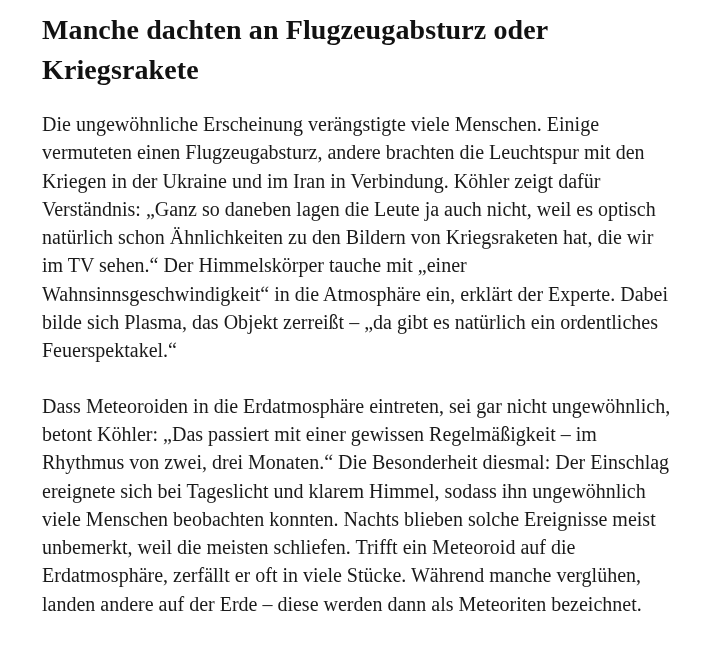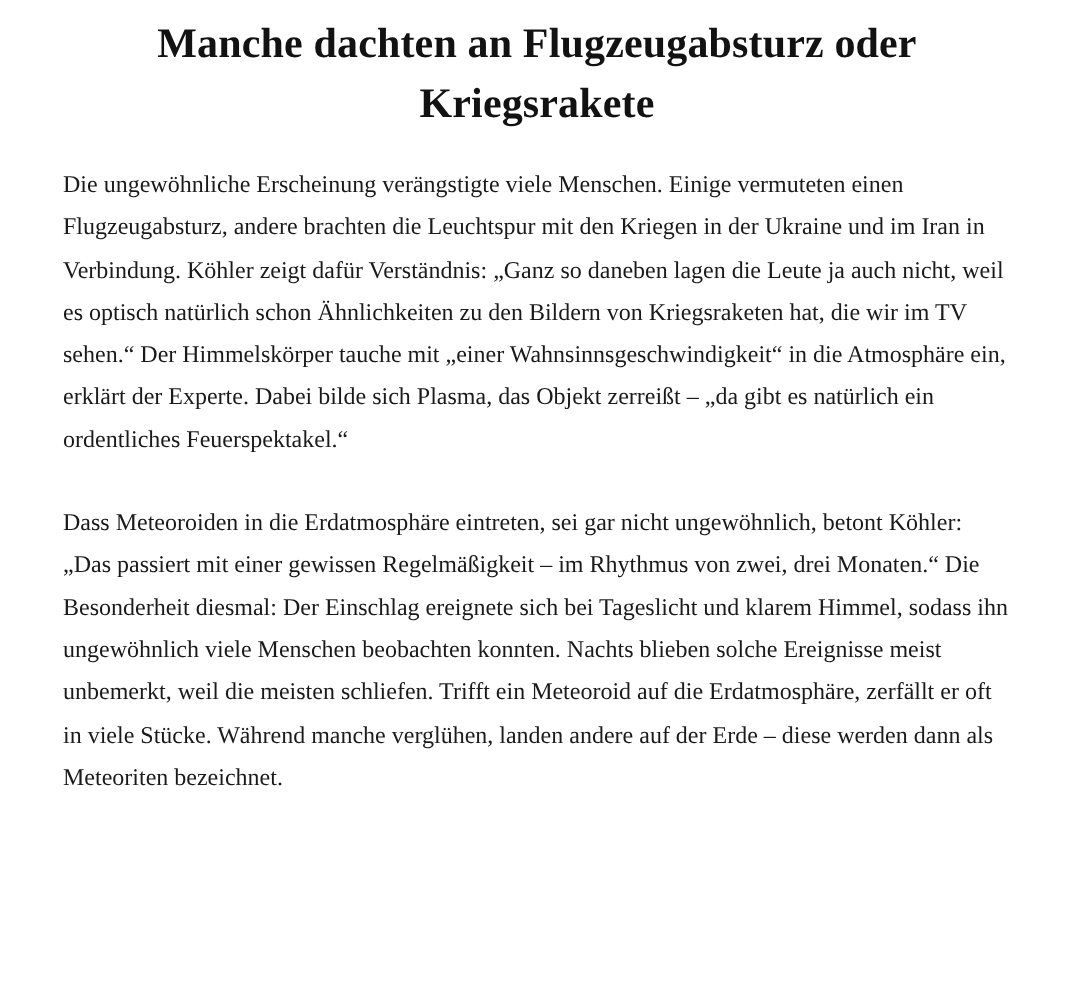--- a/index.html
+++ b/index.html
@@ -14,33 +14,32 @@
     font-family: "Liberation Serif", "DejaVu Serif", serif;
     color: #1a1a1a;
     -webkit-font-smoothing: antialiased;
   }
   .article {
     box-sizing: border-box;
     padding: 10px 0 0 42px;
     width: 720px;
   }
   .article h1 {
-    margin: 0 0 20px 16px;
+    margin: 0 0 20px 0;
     max-width: 600px;
     font-size: 28px;
     line-height: 40px;
     font-weight: 700;
     color: #121212;
     letter-spacing: 0.1px;
-    text-align: center;
   }
   .article p {
     margin: 0 0 27px 0;
     max-width: 632px;
-    font-size: 16px;
+    font-size: 20px;
     line-height: 28.3px;
     font-weight: 400;
     color: #1a1a1a;
   }
 </style>
 </head>
 <body>
 
 <main class="article">
   <h1>Manche dachten an Flugzeugabsturz oder Kriegsrakete</h1>

